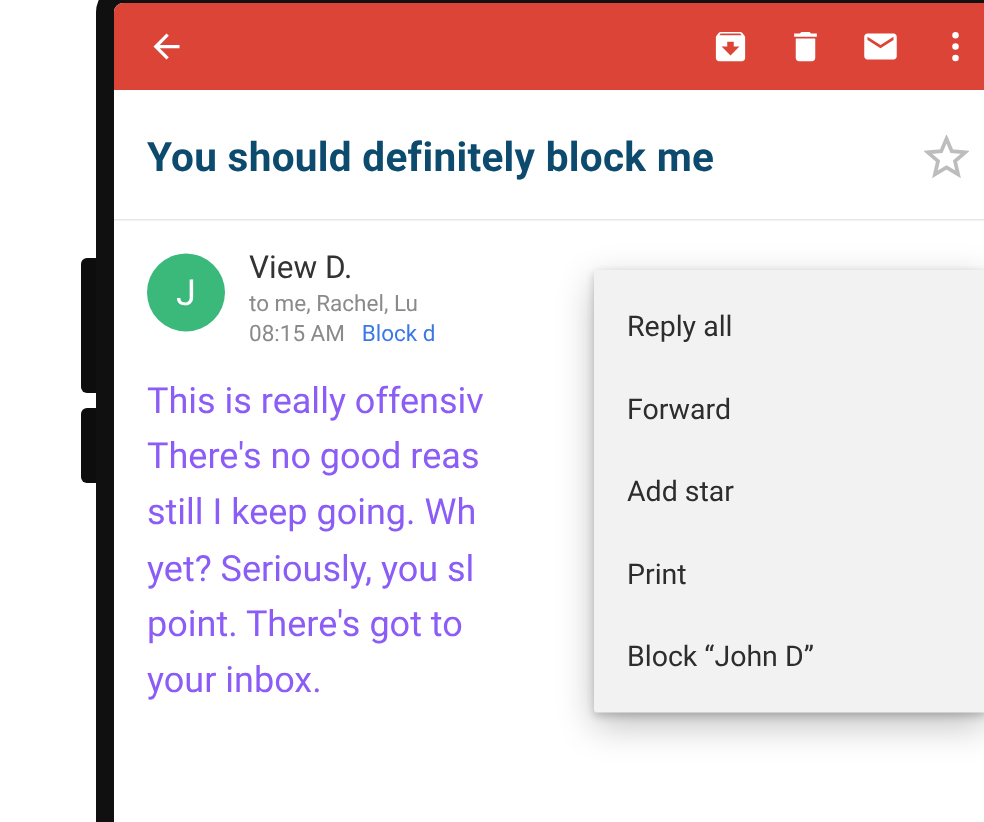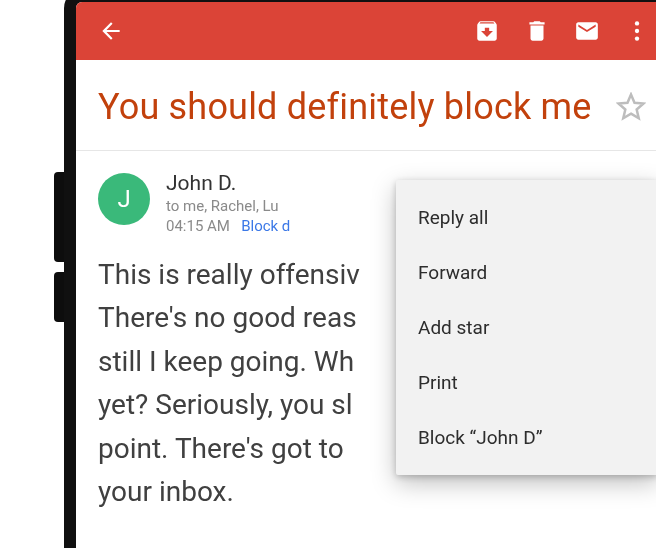--- a/index.html
+++ b/index.html
@@ -59,23 +59,23 @@
   .appbar .spacer { flex: 1 1 auto; }
   .appbar .action { margin: 0 12px; cursor: pointer; }
   .subject-row {
     display: flex;
     align-items: center;
     padding: 26px 22px 22px 22px;
     border-bottom: 1px solid #e6e6e6;
   }
   .subject {
     flex: 1 1 auto;
-    font-size: 36px;
-    color: #c2410c;
-    font-weight: 400;
+    font-size: 27px;
+    color: #0c4a6e;
+    font-weight: 700;
     letter-spacing: 0.2px;
   }
   .star-btn { flex: 0 0 auto; cursor: pointer; padding: 4px; }
   .msg {
     padding: 20px 22px 0 22px;
   }
   .msg-header {
     display: flex;
     align-items: flex-start;
     gap: 16px;
@@ -92,22 +92,22 @@
     font-size: 24px;
     flex: 0 0 auto;
     margin-top: 2px;
   }
   .from-block { flex: 1 1 auto; }
   .from-name { font-size: 21px; color: #333; }
   .to-line { font-size: 15px; color: #8a8a8a; margin-top: 2px; }
   .time-line { font-size: 15px; color: #8a8a8a; margin-top: 2px; }
   .time-line .view-details { color: #3b78e7; cursor: pointer; }
   .body-text {
-    font-size: 28px;
-    color: #404040;
+    font-size: 24px;
+    color: #8b5cf6;
     line-height: 1.55;
   }
   .menu {
     position: absolute;
     right: 14px;
     top: 178px;
     width: 262px;
     background: #f2f2f2;
     box-shadow: 0 8px 24px rgba(0,0,0,0.25), 0 2px 6px rgba(0,0,0,0.2);
     border-radius: 2px;
@@ -169,24 +169,24 @@
           </svg>
       </div>
     </div>
 
     <div class="msg">
       <div class="msg-header">
         <div class="avatar">
           <span>J</span>
         </div>
         <div class="from-block">
-          <div class="from-name">John D.</div>
+          <div class="from-name">View D.</div>
           <div class="to-line">to me, Rachel, Lu</div>
           <div class="time-line">
-            <span>04:15 AM</span>
+            <span>08:15 AM</span>
             &nbsp;
             <span class="view-details">Block d</span>
           </div>
         </div>
       </div>
       <div class="body-text" id="body-text">This is really offensiv<br>There's no good reas<br>still I keep going. Wh<br>yet? Seriously, you sl<br>point. There's got to<br>your inbox.</div>
     </div>
 
     <div class="menu">
       <div class="menu-item">Reply all</div>

